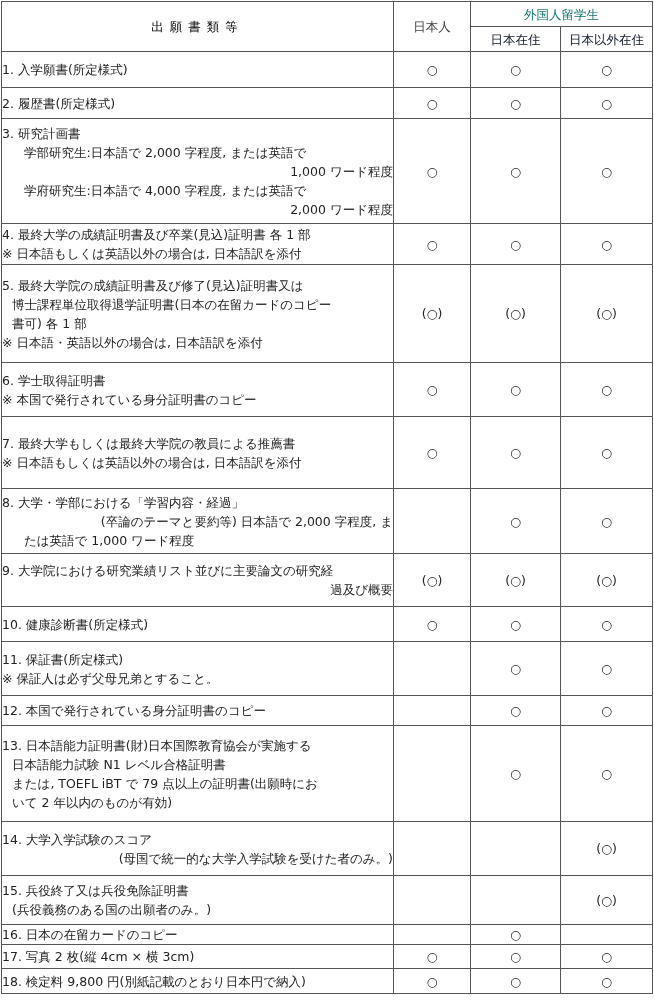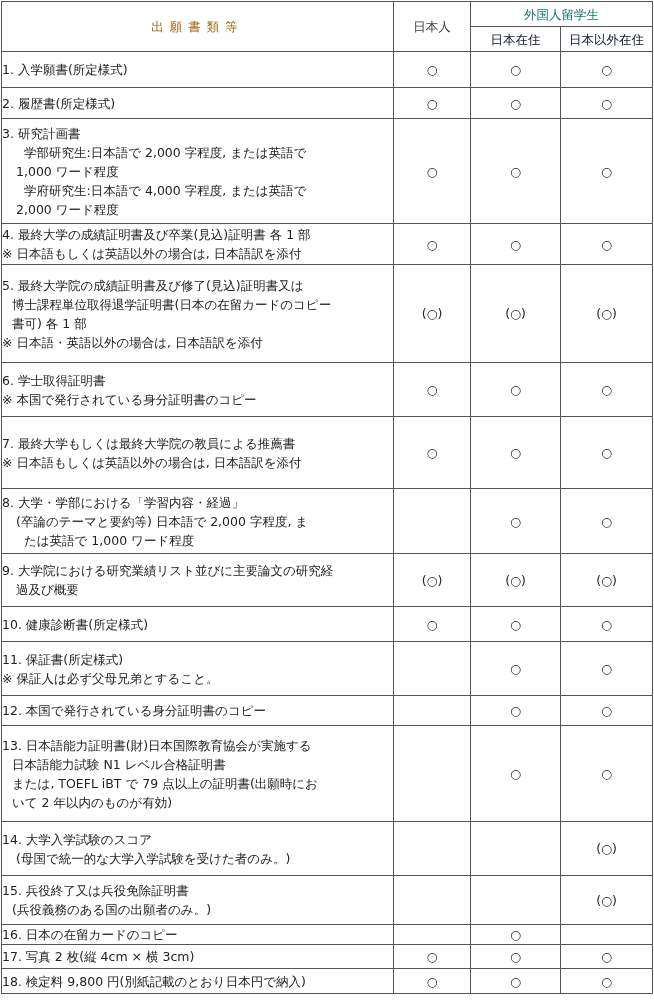--- a/index.html
+++ b/index.html
@@ -10,29 +10,29 @@
     width: 651px;
   }
   table.req td, table.req th {
     border: 1px solid #555;
     padding: 0;
     font-weight: normal;
     font-size: 12.5px;
     line-height: 19px;
     vertical-align: middle;
   }
-  th.doc-head { letter-spacing: 6px; font-size: 12px; color: #a16207; }
+  th.doc-head { letter-spacing: 6px; font-size: 12px; color: #000000; }
   th.jp-head { font-size: 12px; color: #404040; }
   th.intl-head { font-size: 12.5px; color: #0f766e; height: 24px; }
   th.sub-head { font-size: 10px; color: #0f172a; height: 24px; }
   td.doc { padding: 1px 4px 1px 5px; text-align: left; }
   td.mark { text-align: center; font-size: 13px; }
   .line { display: block; white-space: nowrap; }
   .indent1 { padding-left: 22px; }
-  .indent2 { padding-left: 14px; }
+  .indent2 { padding-left: 14px; text-align: right; }
   .indent3 { padding-left: 10px; }
 </style>
 </head>
 <body>
 
 <table class="req">
   <colgroup>
     <col style="width:392px">
     <col style="width:77px">
     <col style="width:90px">

